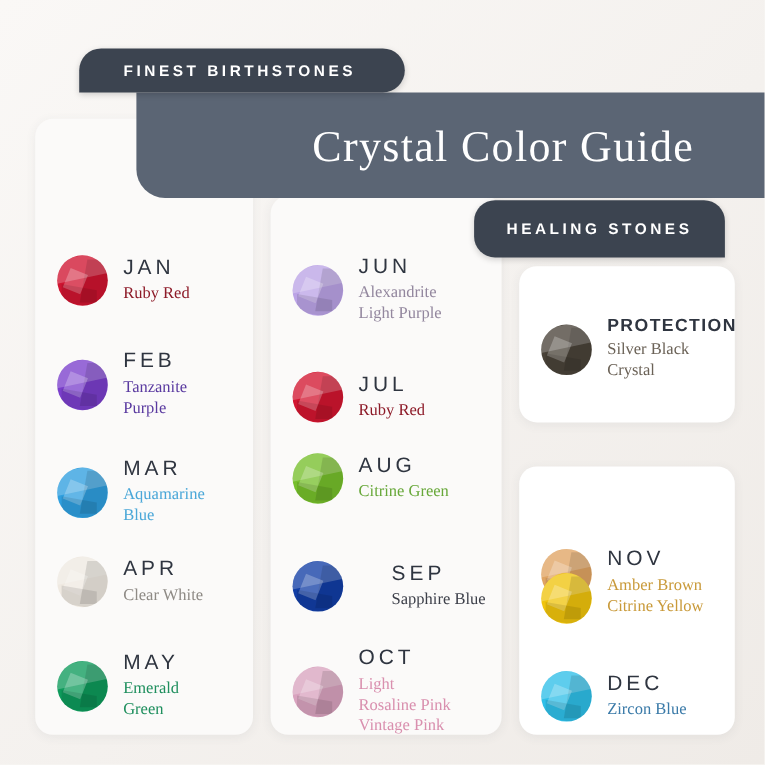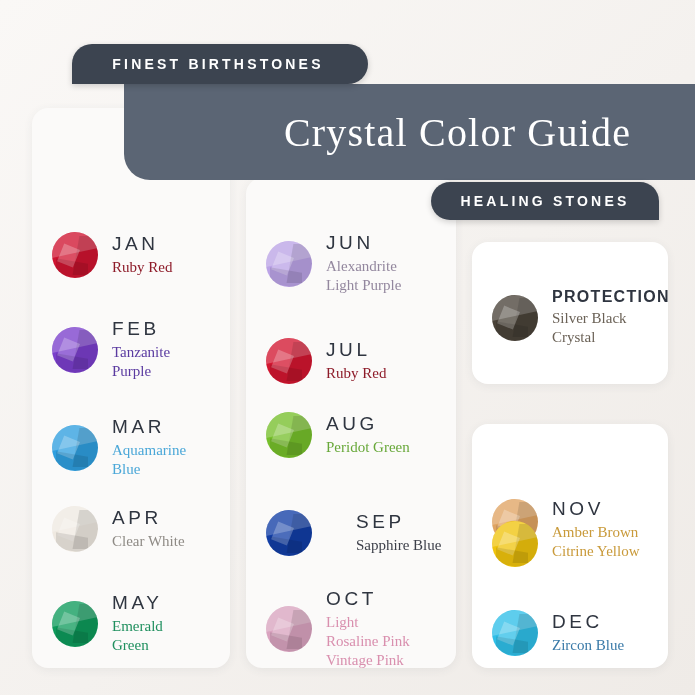--- a/index.html
+++ b/index.html
@@ -39,21 +39,21 @@
     width: 292px;
     height: 40px;
     border-radius: 20px 20px 20px 0;
     padding-right: 4px;
     margin-left: 36px;
   }
   #banner-right {
     right: 36px;
     top: 182px;
     width: 228px;
-    height: 38px;
+    height: 52px;
     border-radius: 19px 19px 0 19px;
   }
 
   
   .title-block {
     position: absolute;
     left: 124px;
     top: 84px;
     width: 667px;
     height: 96px;
@@ -314,21 +314,21 @@
               <span class="f2"></span>
               <span class="f3"></span>
               <span class="f4"></span>
               <span class="f5"></span>
             </div>
           </div>
         </div>
         <div class="label">
           <div class="month">AUG</div>
           <div class="stone" style="color: rgb(104, 168, 58);">
-            <div>Peridot Green</div>
+            <div>Citrine Green</div>
           </div>
         </div>
       </div>
       <div class="row" style="left: 266px; top: 510px; gap: 44px;">
         <div class="gem-wrap">
           <div class="gem" style="background: rgb(18, 62, 165);">
             <div class="facets">
               <span class="f1"></span>
               <span class="f2"></span>
               <span class="f3"></span>

